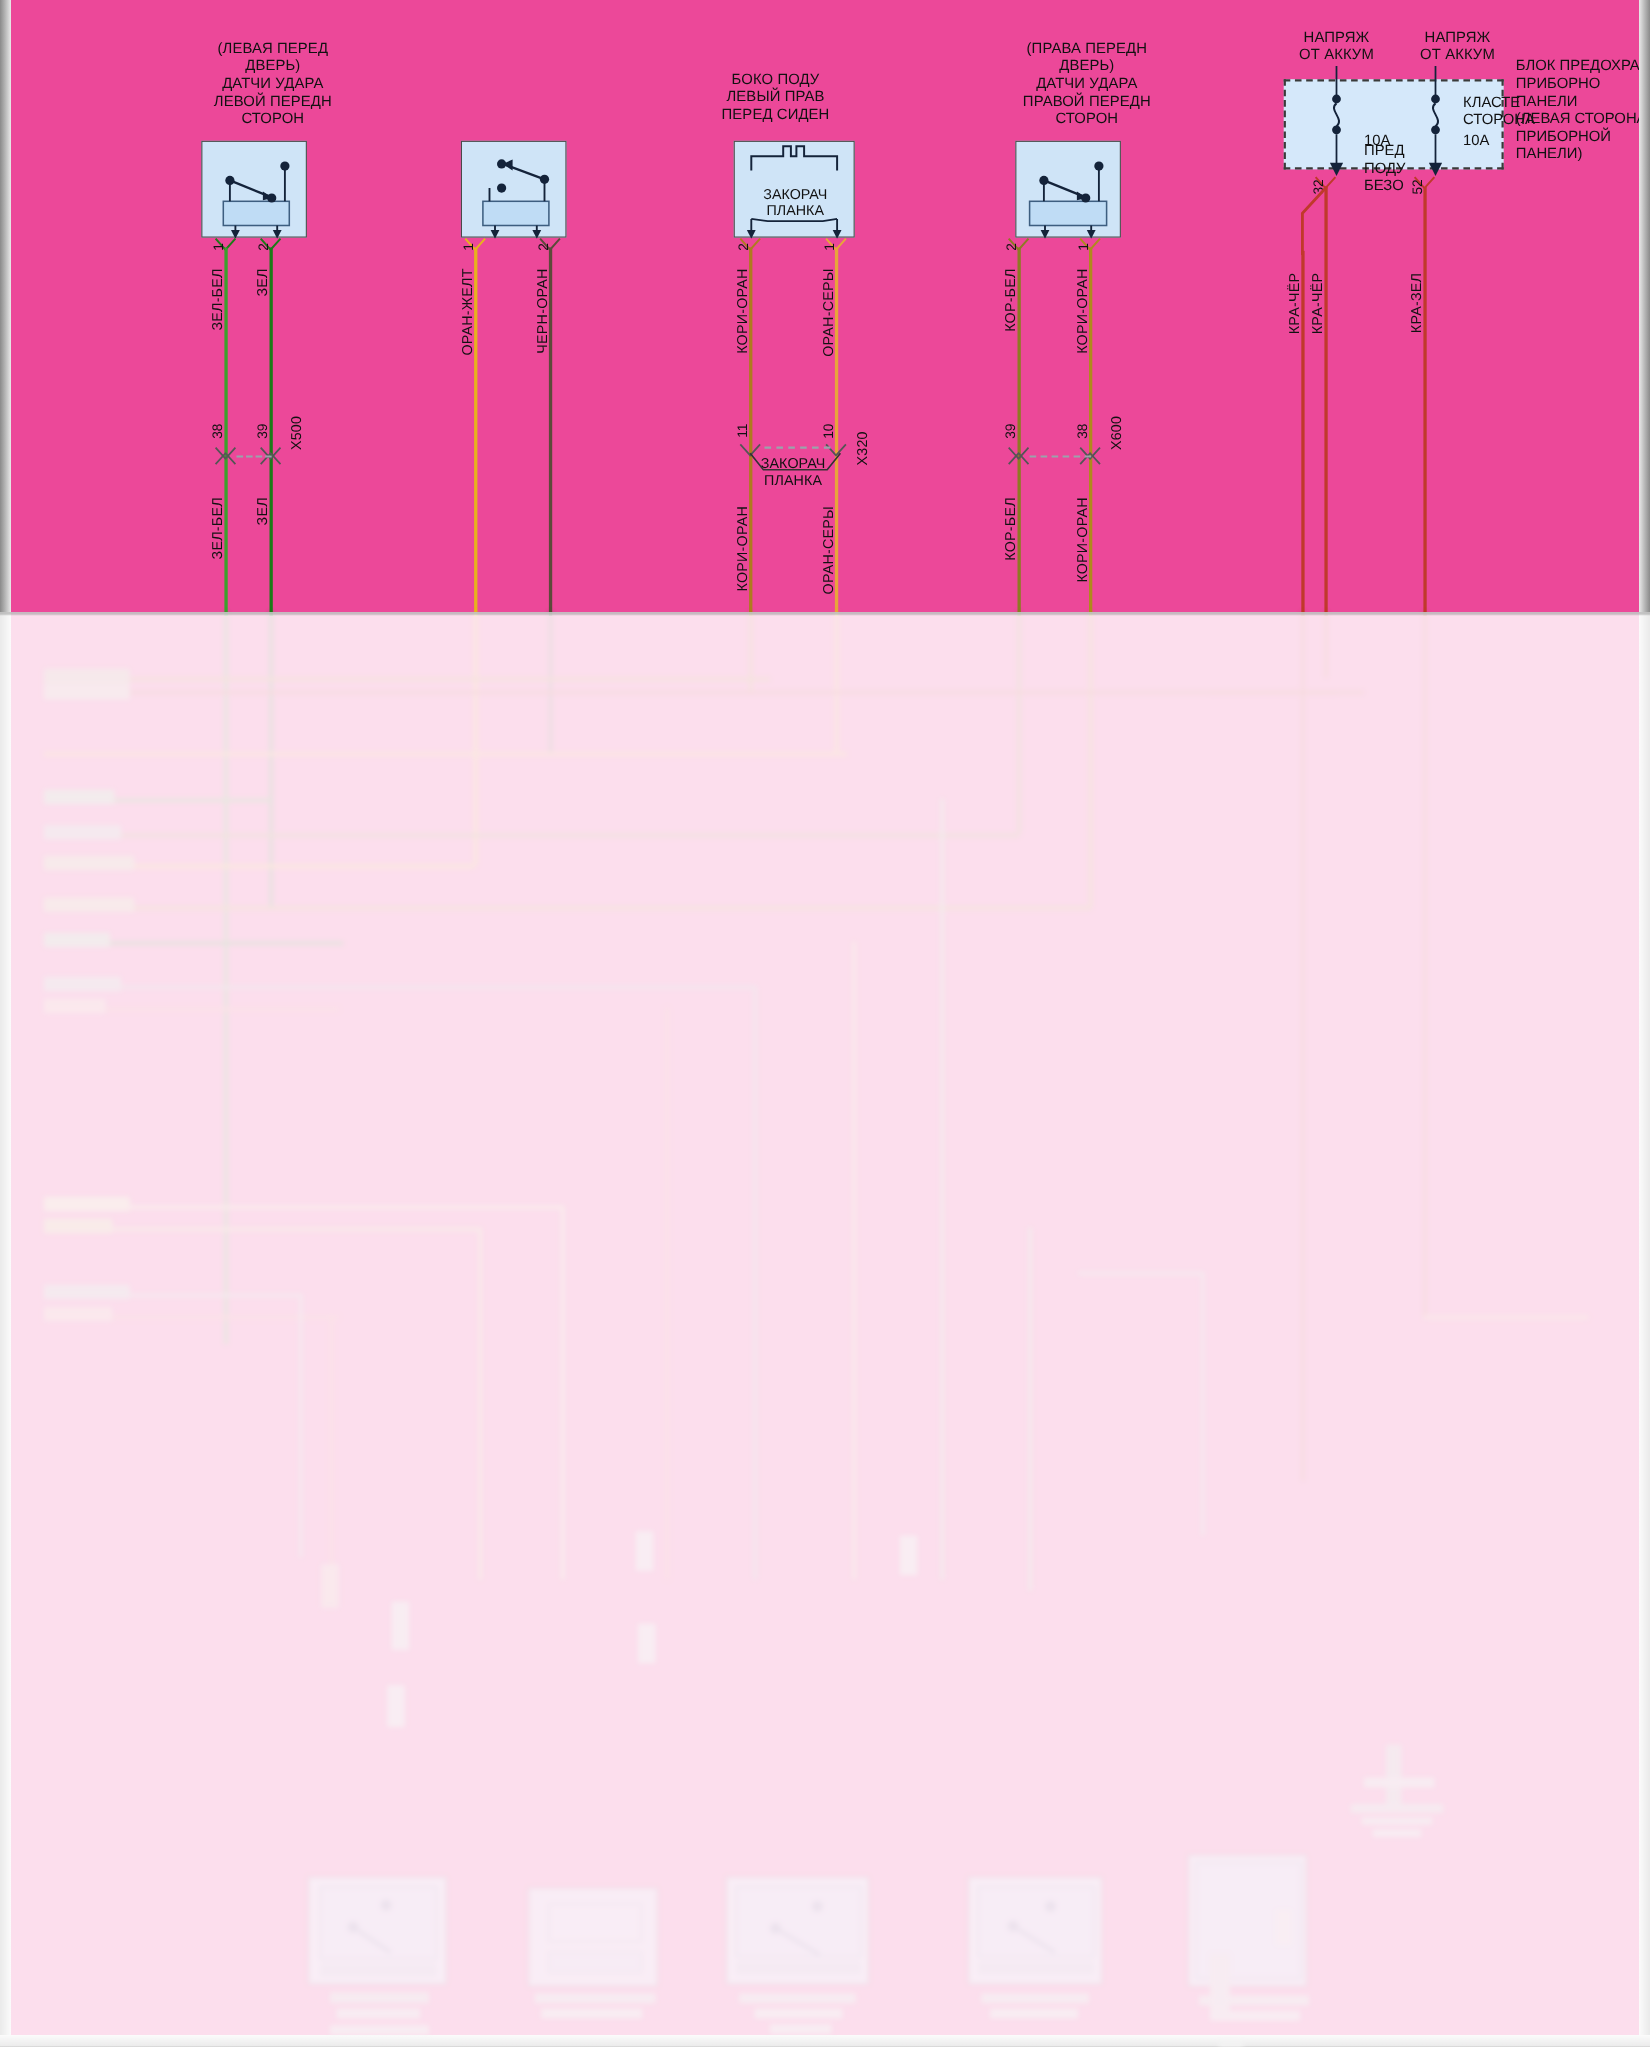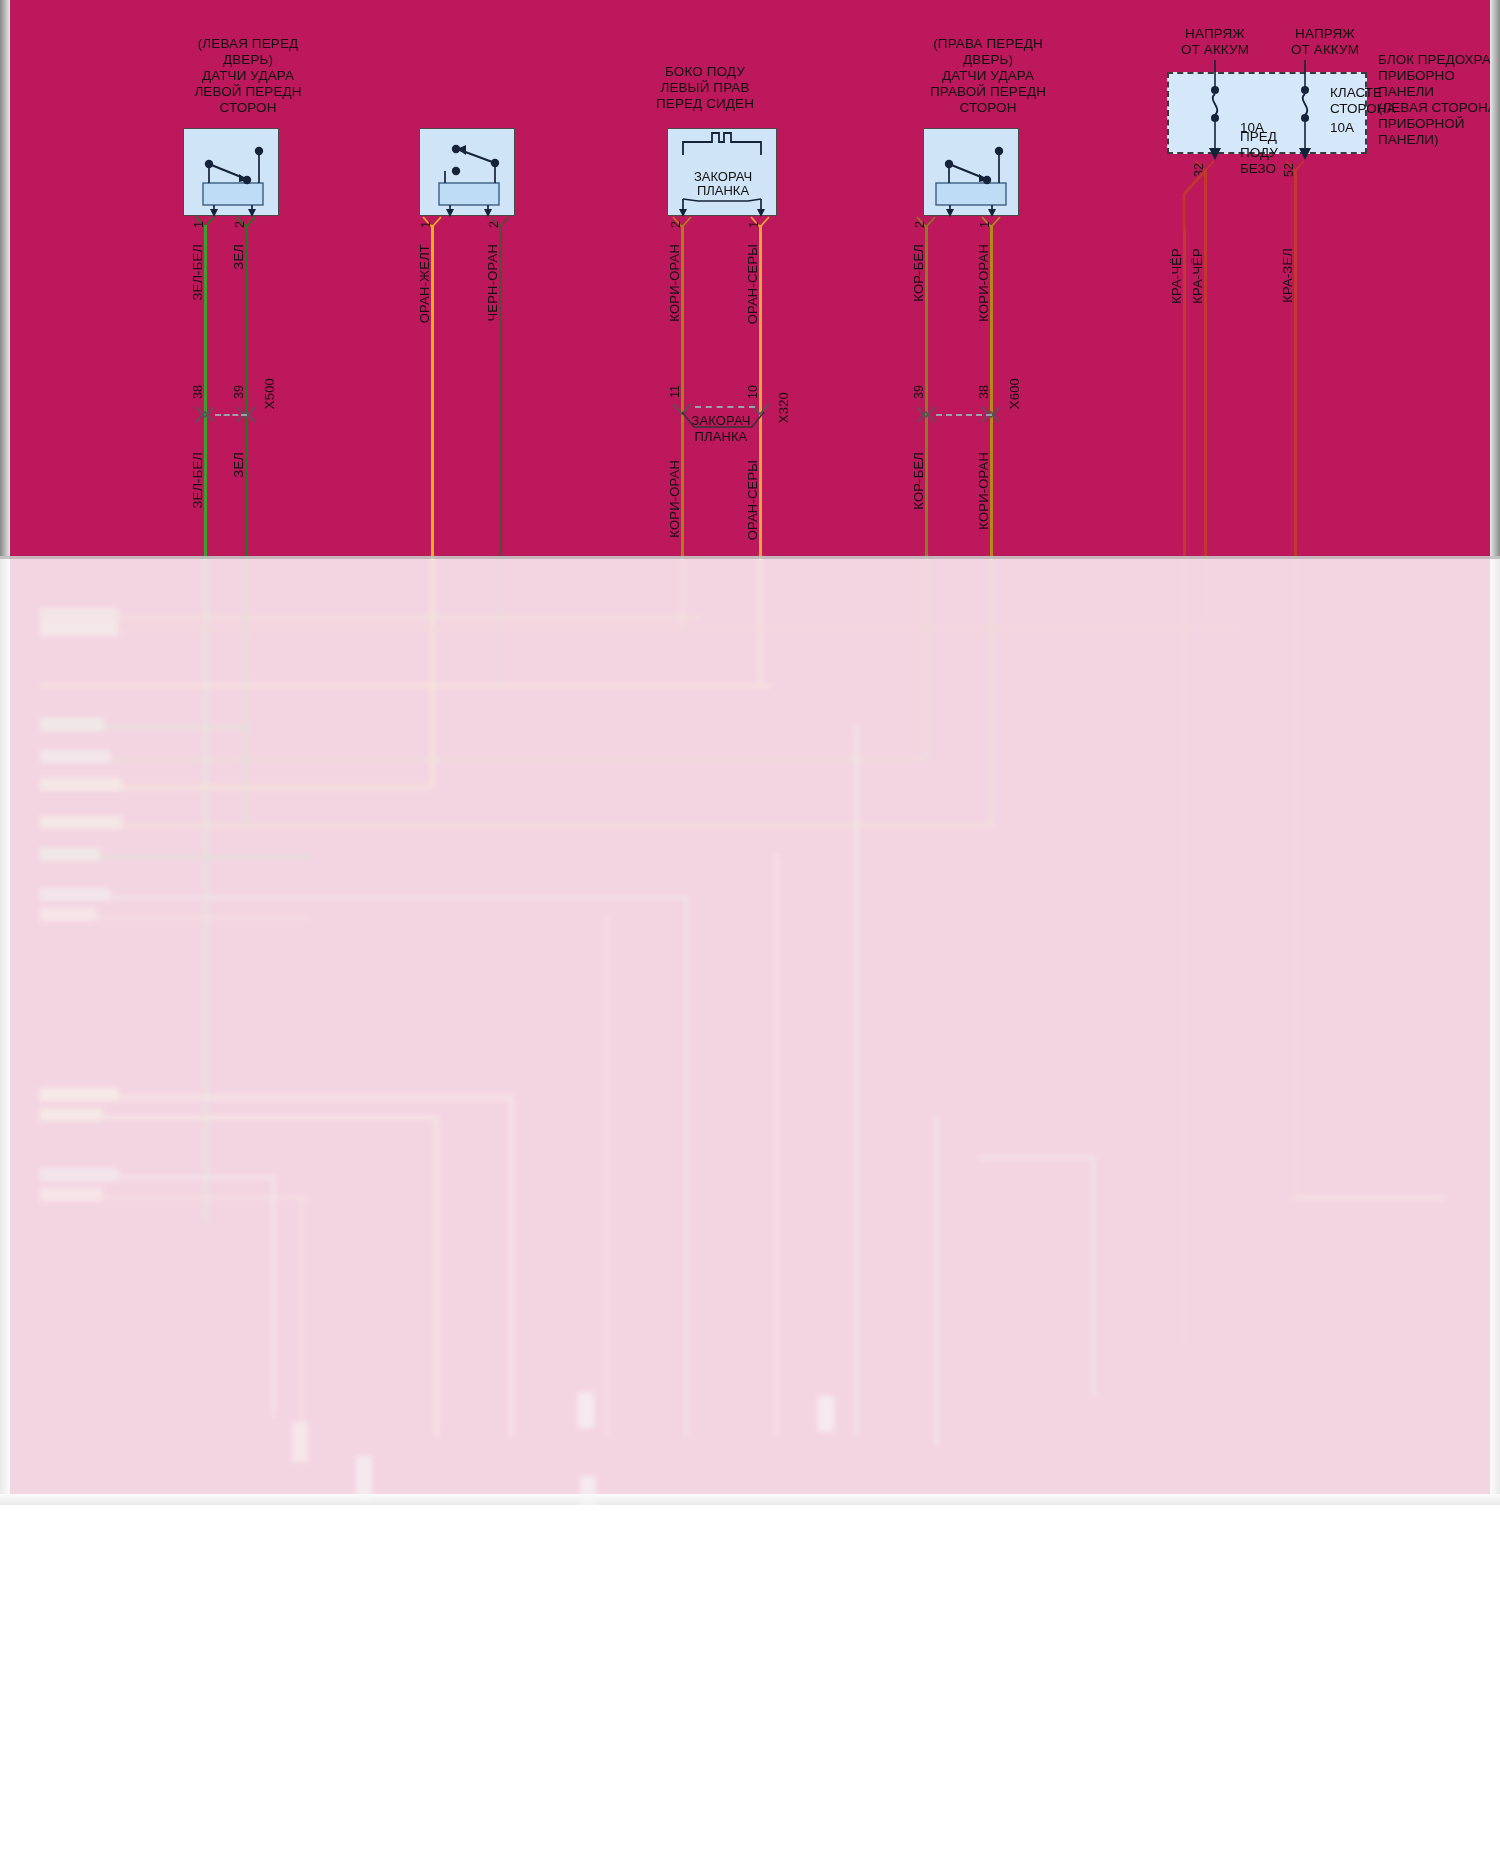--- a/index.html
+++ b/index.html
@@ -1,17 +1,17 @@
 <!DOCTYPE html>
 <html><head>
 <meta charset="utf-8">
 <style>
   html,body{margin:0;padding:0;background:#ffffff;}
   body{font-family:"Liberation Sans","DejaVu Sans",sans-serif;}
-  #page{position:relative;width:1500px;height:1505px;background:#be185d;overflow:hidden;}
+  #page{position:relative;width:1500px;height:1861px;background:#ec4899;overflow:hidden;}
 
   
   .frame-left{position:absolute;left:0;top:0;width:10px;height:1861px;background:linear-gradient(90deg,#8a8a8a 0%,#bdbdbd 55%,#e9e9e9 100%);}
   .frame-right{position:absolute;right:0;top:0;width:10px;height:1861px;background:linear-gradient(270deg,#8a8a8a 0%,#bdbdbd 55%,#e9e9e9 100%);}
   .frame-bottom{position:absolute;left:0;bottom:0;width:1500px;height:11px;background:linear-gradient(0deg,#8a8a8a 0%,#bdbdbd 55%,#e9e9e9 100%);}
 
   
   .fade-layer{position:absolute;left:0;top:556px;width:1500px;height:1305px;background:#ffffff;opacity:0.82;pointer-events:none;z-index:40;}
   .fade-rail{position:absolute;left:0;top:556px;width:1500px;height:3px;background:#9a9a9a;opacity:.55;z-index:41;}
 

